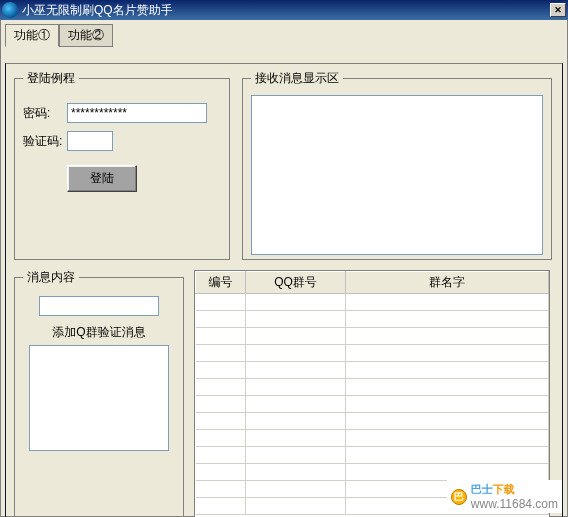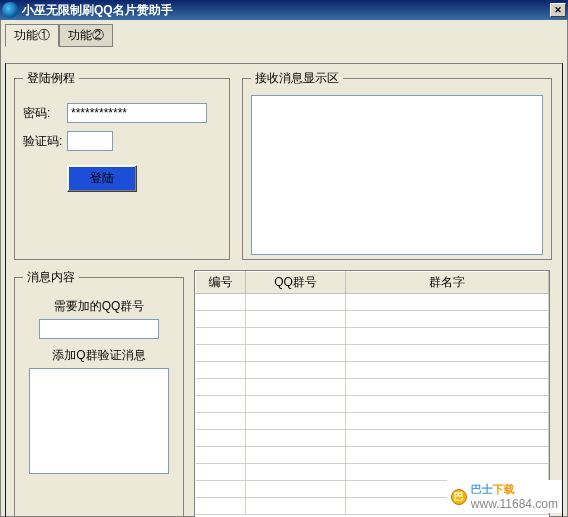--- a/index.html
+++ b/index.html
@@ -20,21 +20,21 @@
     display: flex;
     align-items: center;
     padding: 0 2px;
   }
   .titlebar .icon {
     width: 16px; height: 16px;
     background: radial-gradient(circle at 40% 40%, #4fc3f7 0%, #01579b 70%, #002f5a 100%);
     border-radius: 50%;
     margin-right: 4px;
   }
-  .titlebar .title { flex: 1; font-weight: bold; font-size: 12px; }
+  .titlebar .title { flex: 1; font-weight: normal; font-size: 12px; }
   .titlebar .closebtn {
     width: 16px; height: 14px;
     background: #d4d0c8;
     border: 1px solid #fff;
     border-right-color:#404040; border-bottom-color:#404040;
     color:#000; font-weight:bold;
     font-size: 9px; line-height: 12px; text-align:center;
     cursor: pointer;
   }
   .client {
@@ -86,21 +86,21 @@
   input[type=text], input[type=password] {
     font-family: inherit; font-size:12px;
     border:1px solid #7f9db9;
     padding:2px 3px;
     height:20px;
     background:#fff;
   }
   .inp-wide { width:140px; }
   .inp-captcha { width:46px; }
   .btn {
-    background:#1d4ed8;
+    background:#a3a3a3;
     border:1px solid #fff;
     border-right-color:#404040; border-bottom-color:#404040;
     box-shadow: inset -1px -1px #808080, inset 1px 1px #f0f0f0;
     padding:4px 14px;
     cursor:pointer;
     font-size:12px;
     font-family:Liberation Sans, sans-serif;
   }
   .login-btn { margin-left:44px; margin-top:6px; padding:4px 22px; }
 
@@ -198,21 +198,20 @@
       <button class="btn login-btn">登陆</button>
     </fieldset>
 
     <fieldset class="msg-fs">
       <legend>接收消息显示区</legend>
       <textarea class="msg-area" style=""></textarea>
     </fieldset>
 
     <fieldset class="group-fs">
       <legend>消息内容</legend>
-      <div class="group-lbl">需要加的QQ群号</div>
       <input type="text" class="qqgroup-input" value="" style="">
       <div class="group-lbl">添加Q群验证消息</div>
       <textarea class="verify-area" style=""></textarea>
     </fieldset>
 
     <div class="grid-wrap">
       <table>
         <thead>
           <tr>
             <th class="col-a">编号</th>

